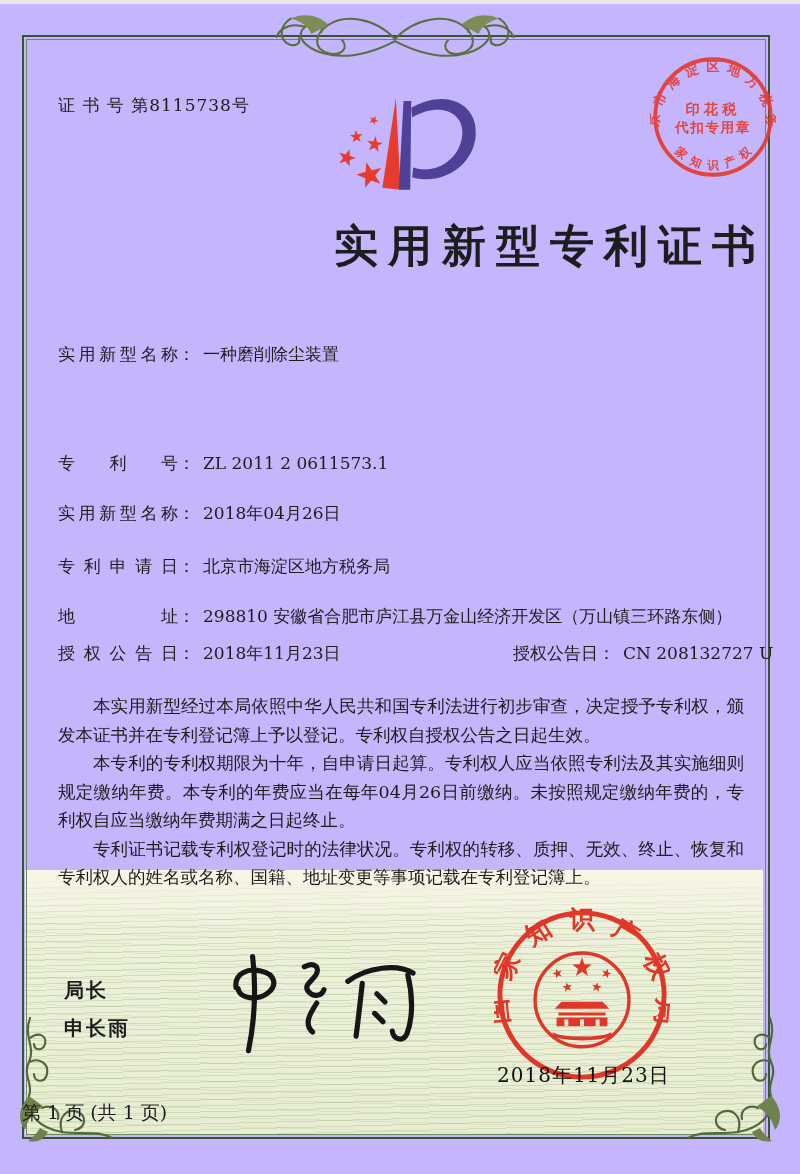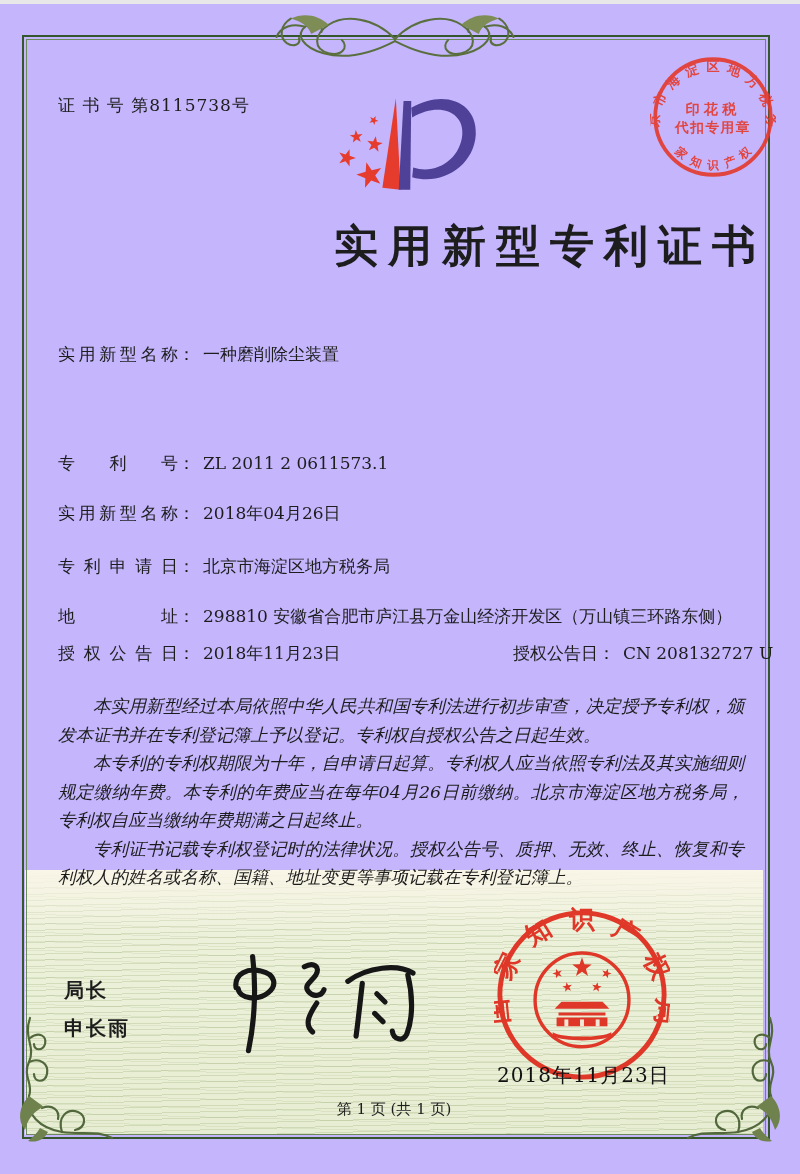--- a/index.html
+++ b/index.html
@@ -26,28 +26,28 @@
   .title-wrap{position:absolute;left:22px;top:213px;width:744px;text-align:right;}
   .title{font-size:44px;font-weight:bold;letter-spacing:10px;white-space:nowrap;}
   
   .row{position:absolute;left:58px;font-size:17px;line-height:27px;white-space:nowrap;}
   .lbl{display:inline-block;width:120px;text-align:justify;text-align-last:justify;vertical-align:top;}
   .colon{display:inline-block;vertical-align:top;}
   .val{display:inline-block;margin-left:8px;vertical-align:top;}
   .val-wrap{white-space:normal;width:552px;}
   .grant-col2{position:absolute;left:455px;top:0;}
   
-  .body-text{position:absolute;left:58px;top:688px;width:686px;font-size:17.5px;line-height:28.5px;text-align:justify;font-style:italic;}
+  .body-text{position:absolute;left:58px;top:688px;width:686px;font-size:17.5px;line-height:28.5px;text-align:justify;}
   .body-text p{margin:0;text-indent:2em;}
   .official{position:absolute;left:64px;font-family:"DejaVu Sans","Liberation Sans",sans-serif;font-weight:600;font-size:20px;letter-spacing:2px;}
   .signature{position:absolute;left:205px;top:938px;width:238px;height:118px;}
   .seal{position:absolute;left:494px;top:903px;width:176px;height:176px;opacity:0.93;}
   .seal-date{position:absolute;left:497px;top:1058px;font-size:20px;letter-spacing:1px;color:#111;}
   .tax-stamp{position:absolute;left:650px;top:50px;width:126px;height:126px;opacity:0.9;}
-  .footer-wrap{position:absolute;left:22px;top:1096px;width:744px;text-align:center;font-size:15px;}
+  .footer-wrap{position:absolute;left:22px;top:1096px;width:744px;font-size:19px;}
   .orn-top{position:absolute;left:252px;top:4px;width:286px;height:58px;}
   .orn-corner{position:absolute;top:1012px;width:108px;height:128px;}
   .orn-left{left:8px;}
   .orn-right{left:684px;transform:scaleX(-1);}
   .hidden-defs{position:absolute;width:0;height:0;overflow:hidden;}
 </style>
 </head>
 <body>
 
 <svg class="hidden-defs" aria-hidden="true">
@@ -152,22 +152,22 @@
   </div>
   <div class="row" style="top:636px">
     <span class="lbl">授权公告日</span><span class="colon">：</span><span class="val">2018年11月23日</span>
     <span class="grant-col2">
       <span>授权公告日</span><span>：</span><span class="val">CN 208132727 U</span>
     </span>
   </div>
 
   <div class="body-text">
     <p>本实用新型经过本局依照中华人民共和国专利法进行初步审查，决定授予专利权，颁发本证书并在专利登记簿上予以登记。专利权自授权公告之日起生效。</p>
-    <p>本专利的专利权期限为十年，自申请日起算。专利权人应当依照专利法及其实施细则规定缴纳年费。本专利的年费应当在每年04月26日前缴纳。北京市海淀区地方税务局，专利权自应当缴纳年费期满之日起终止。</p>
-    <p>专利证书记载专利权登记时的法律状况。授权公告号、质押、无效、终止、恢复和专利权人的姓名或名称、国籍、地址变更等事项记载在专利登记簿上。</p>
+    <p>本专利的专利权期限为十年，自申请日起算。专利权人应当依照专利法及其实施细则规定缴纳年费。本专利的年费应当在每年04月26日前缴纳。未按照规定缴纳年费的，专利权自应当缴纳年费期满之日起终止。</p>
+    <p>专利证书记载专利权登记时的法律状况。专利权的转移、质押、无效、终止、恢复和专利权人的姓名或名称、国籍、地址变更等事项记载在专利登记簿上。</p>
   </div>
 
   <div class="official" style="top:973px">局长</div>
   <div class="official" style="top:1011px">申长雨</div>
 
   <svg class="signature" viewBox="0 0 230 110">
     <title>申长雨</title>
     <g fill="none" stroke="#161616" stroke-width="5" stroke-linecap="round" stroke-linejoin="round">
       <path d="M30,42 C28,28 42,23 54,26 C68,29 70,40 61,47 C51,55 33,53 32,43"></path>
       <path d="M46,12 C49,35 49,70 42,103"></path>

